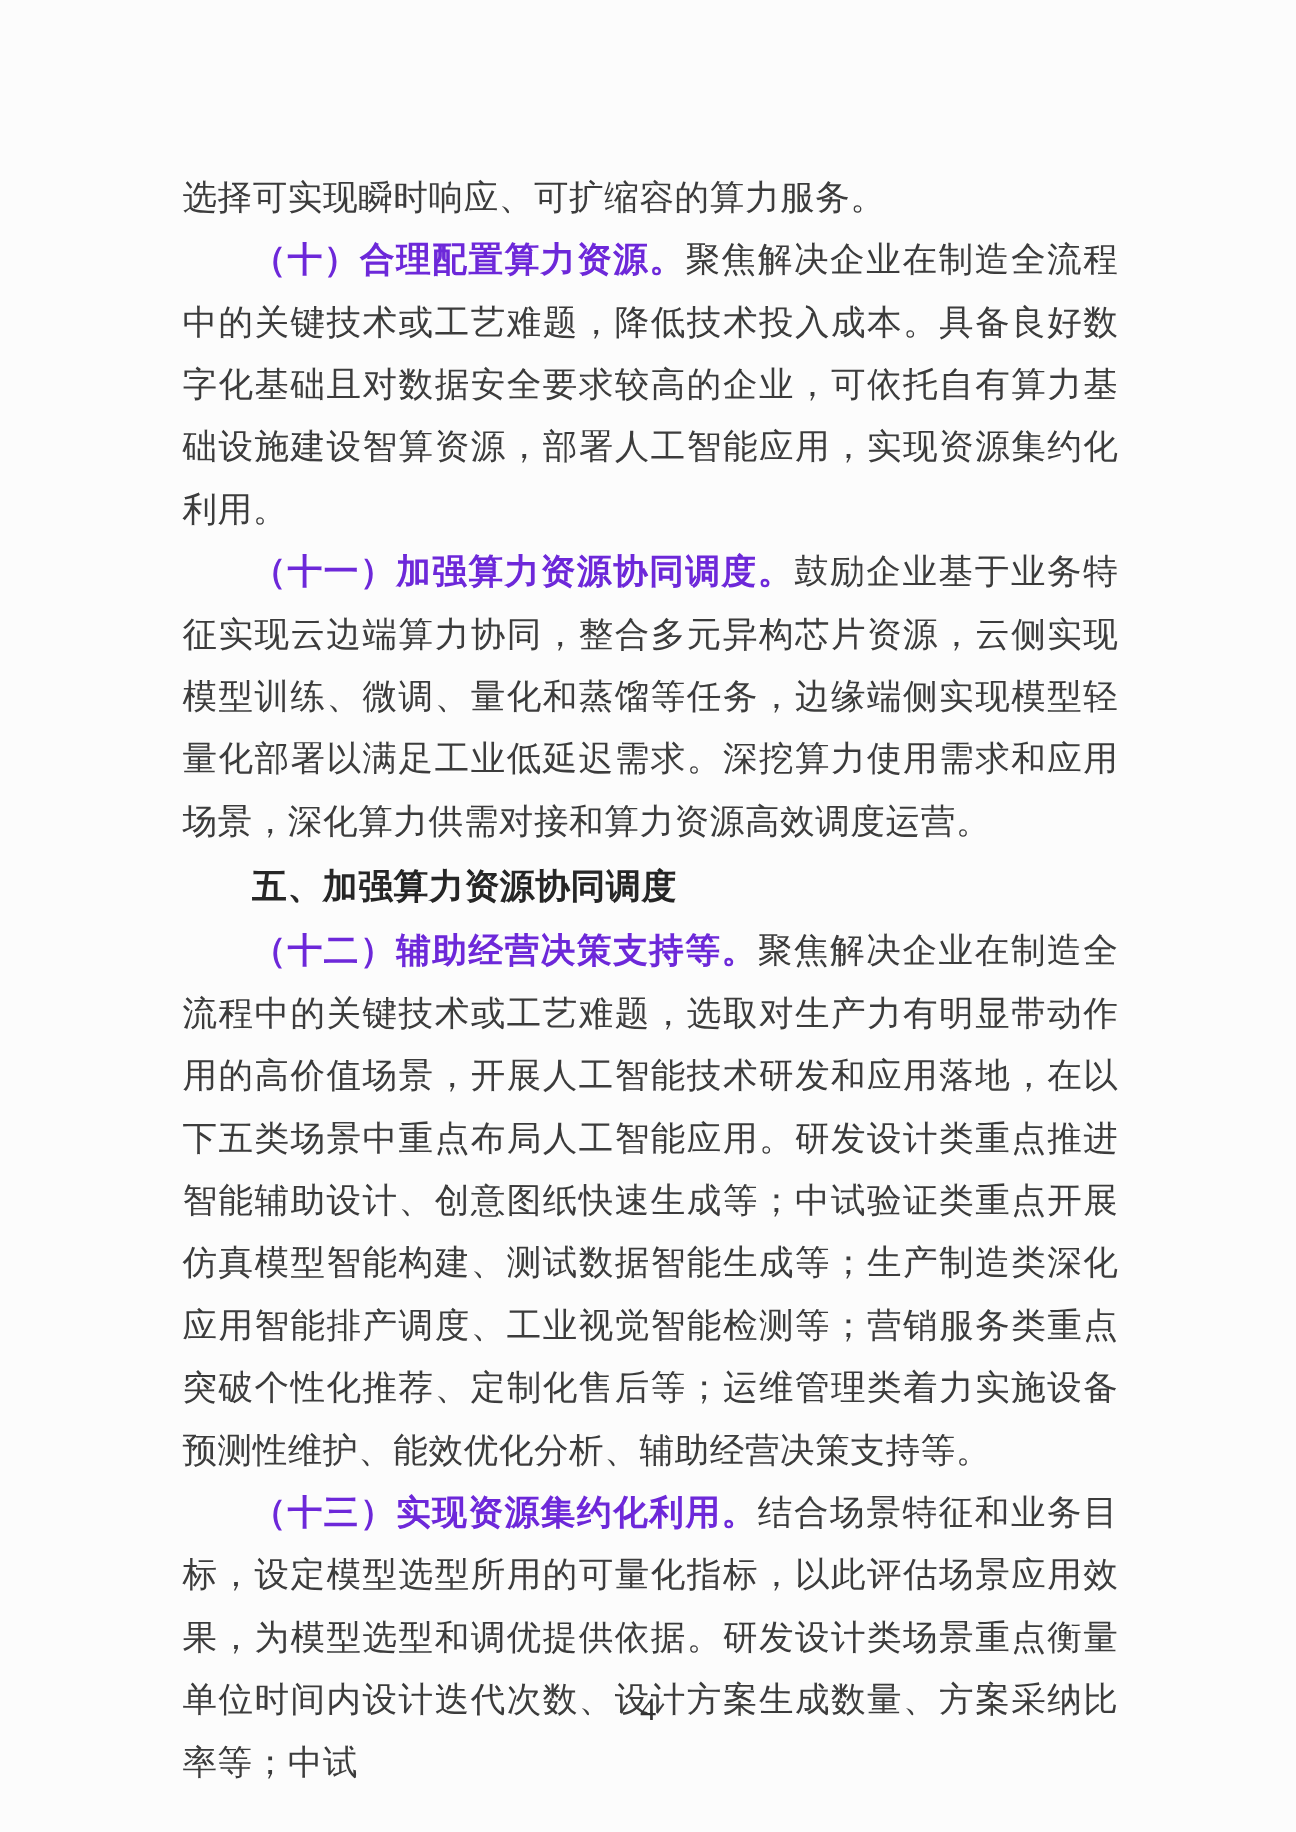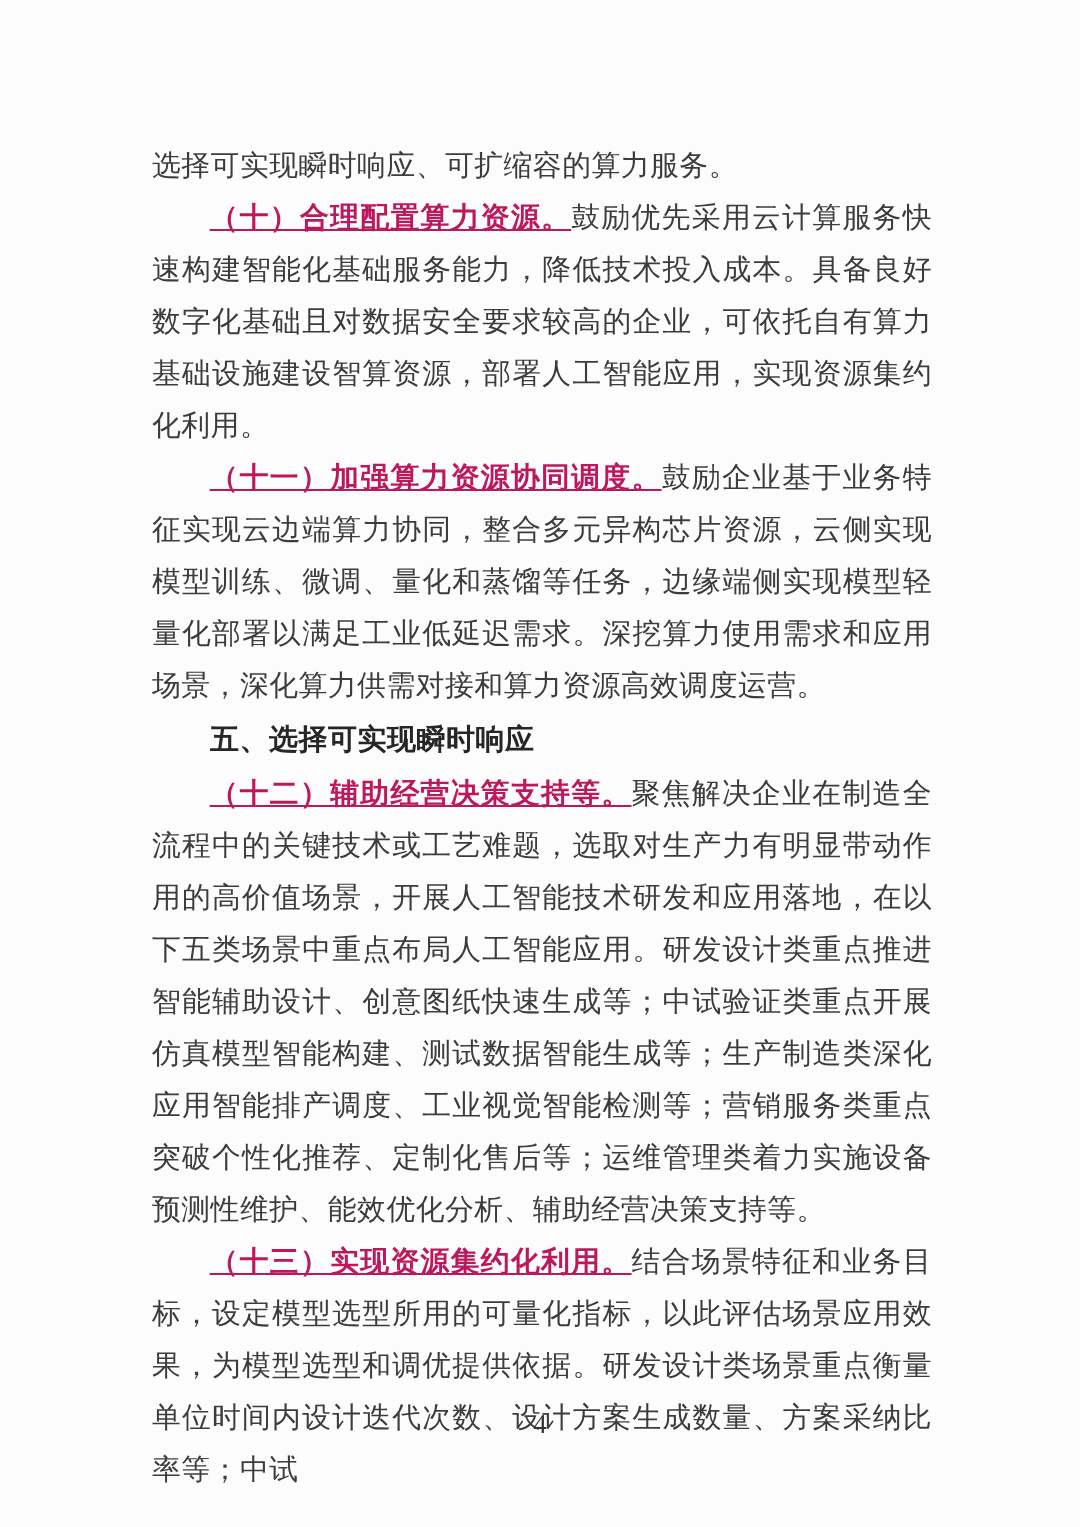--- a/index.html
+++ b/index.html
@@ -33,22 +33,21 @@
   }
   .doc-body p {
     margin: 0;
     text-indent: 2em;
   }
   .doc-body p.continuation {
     text-indent: 0;
   }
   .para-lead {
     font-weight: bold;
-    color: #be185d;
-    text-decoration: underline;
+    color: #6d28d9;
   }
   .section-heading {
     margin: 2px 0 2px 0;
     text-indent: 2em;
     font-family: "Liberation Sans", sans-serif;
     font-weight: bold;
     font-size: 29px;
     line-height: 52px;
     color: #262626;
     text-align: left;
@@ -66,25 +65,25 @@
   }
 </style>
 </head>
 <body>
 
 <div class="page">
   <div class="doc-body">
 
     <p class="continuation">选择可实现瞬时响应、可扩缩容的算力服务。</p>
 
-    <p><span class="para-lead">（十）合理配置算力资源。</span><span>鼓励优先采用云计算服务快速构建智能化基础服务能力，降低技术投入成本。具备良好数字化基础且对数据安全要求较高的企业，可依托自有算力基础设施建设智算资源，部署人工智能应用，实现资源集约化利用。</span></p>
+    <p><span class="para-lead">（十）合理配置算力资源。</span><span>聚焦解决企业在制造全流程中的关键技术或工艺难题，降低技术投入成本。具备良好数字化基础且对数据安全要求较高的企业，可依托自有算力基础设施建设智算资源，部署人工智能应用，实现资源集约化利用。</span></p>
 
     <p><span class="para-lead">（十一）加强算力资源协同调度。</span><span>鼓励企业基于业务特征实现云边端算力协同，整合多元异构芯片资源，云侧实现模型训练、微调、量化和蒸馏等任务，边缘端侧实现模型轻量化部署以满足工业低延迟需求。深挖算力使用需求和应用场景，深化算力供需对接和算力资源高效调度运营。</span></p>
 
-    <h2 class="section-heading">五、选择可实现瞬时响应</h2>
+    <h2 class="section-heading">五、加强算力资源协同调度</h2>
 
     <p><span class="para-lead">（十二）辅助经营决策支持等。</span><span>聚焦解决企业在制造全流程中的关键技术或工艺难题，选取对生产力有明显带动作用的高价值场景，开展人工智能技术研发和应用落地，在以下五类场景中重点布局人工智能应用。研发设计类重点推进智能辅助设计、创意图纸快速生成等；中试验证类重点开展仿真模型智能构建、测试数据智能生成等；生产制造类深化应用智能排产调度、工业视觉智能检测等；营销服务类重点突破个性化推荐、定制化售后等；运维管理类着力实施设备预测性维护、能效优化分析、辅助经营决策支持等。</span></p>
 
     <p><span class="para-lead">（十三）实现资源集约化利用。</span><span>结合场景特征和业务目标，设定模型选型所用的可量化指标，以此评估场景应用效果，为模型选型和调优提供依据。研发设计类场景重点衡量单位时间内设计迭代次数、设计方案生成数量、方案采纳比率等；中试</span></p>
 
   </div>
 
   <div class="page-number">4</div>
 </div>
 

